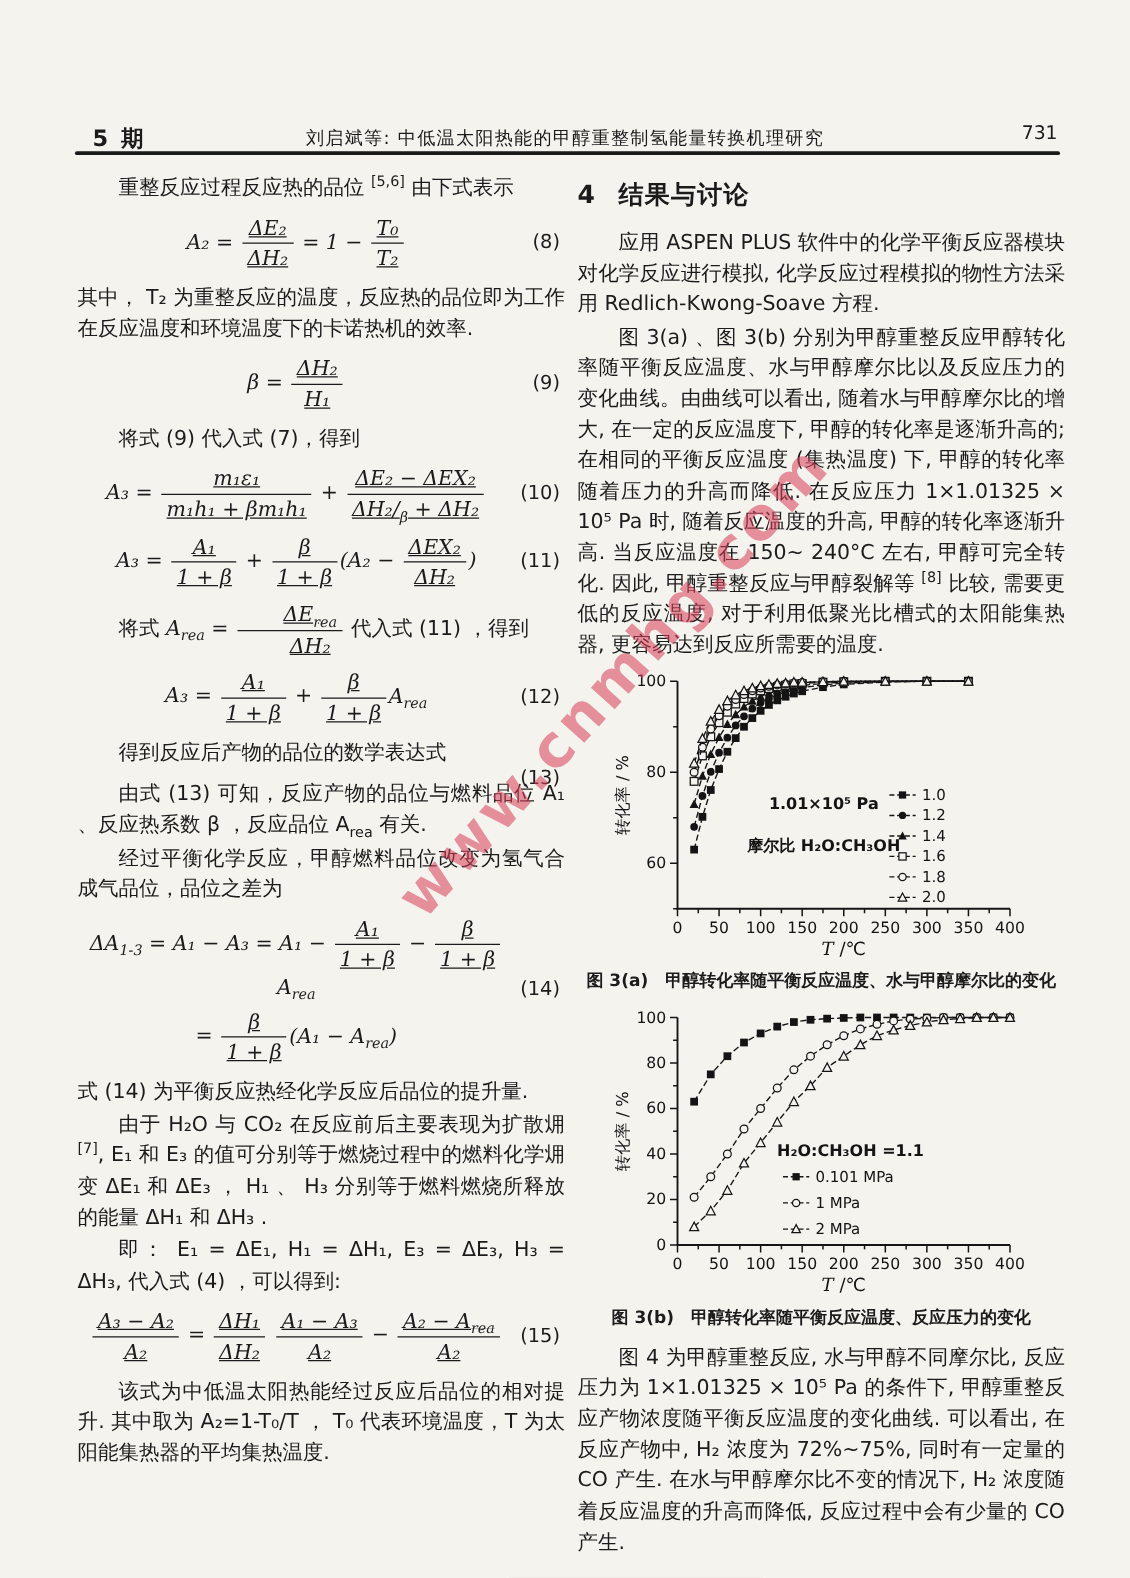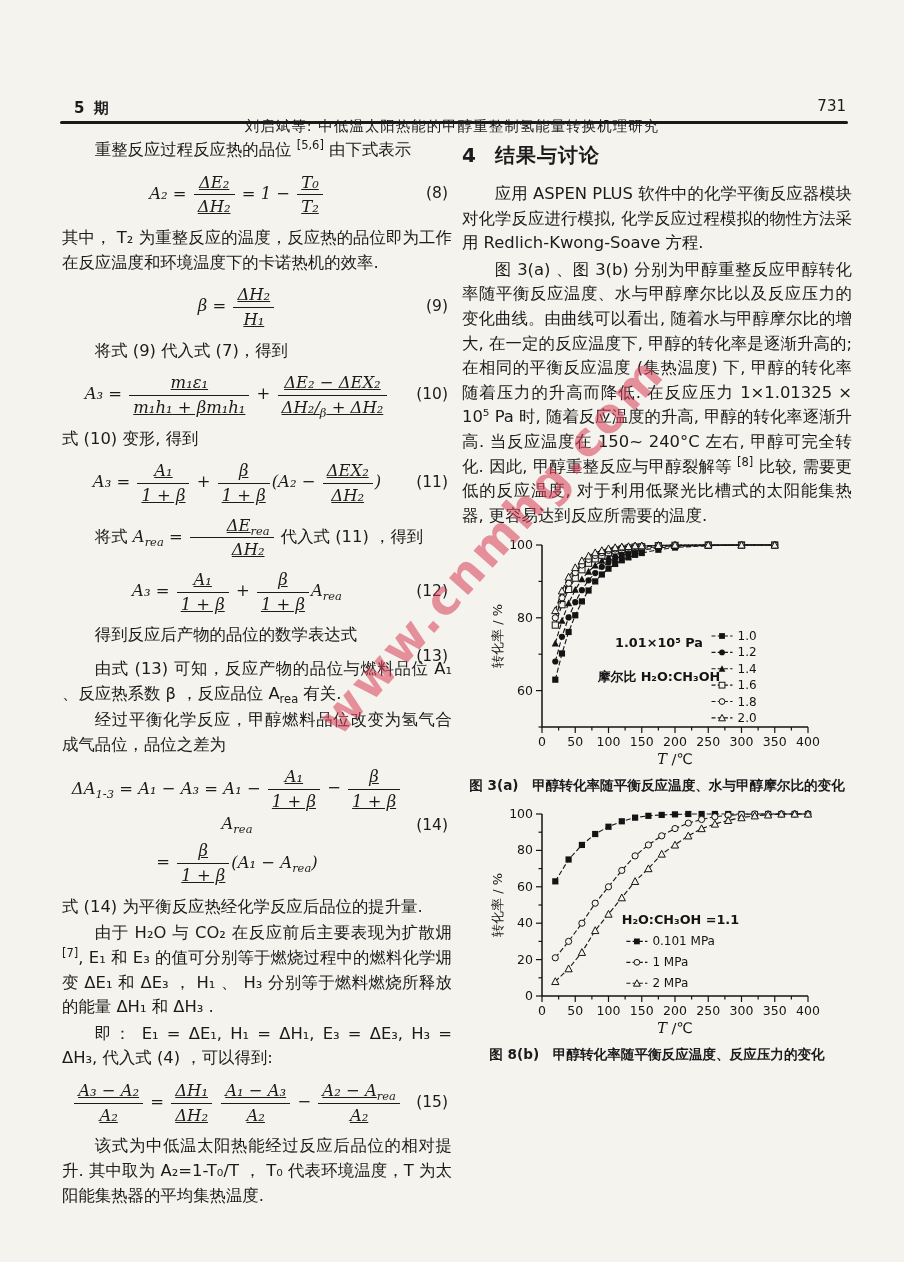--- a/index.html
+++ b/index.html
@@ -3,22 +3,22 @@
 <meta charset="utf-8">
 <style>
   html,body{margin:0;padding:0;background:#e8e6e1;}
   #page{
     position:relative;width:904px;height:1262px;margin:0 auto;
     background:#f5f3ee;overflow:hidden;
     font-family:"DejaVu Sans","Liberation Sans",sans-serif;
     color:#1b1b1b;
   }
   
-  .hdr-issue{position:absolute;left:74px;top:99px;font-size:15px;font-weight:600;letter-spacing:2px;}
-  .hdr-title{position:absolute;left:0;right:0;top:101px;text-align:center;font-size:14.5px;letter-spacing:1px;margin-top:16px;}
+  .hdr-issue{position:absolute;left:74px;top:99px;font-size:18px;font-weight:600;letter-spacing:2px;}
+  .hdr-title{position:absolute;left:0;right:0;top:101px;text-align:center;font-size:14.5px;letter-spacing:1px;}
   .hdr-page{position:absolute;right:58px;top:97px;font-size:15px;}
   .hdr-rule{position:absolute;left:60px;top:121px;width:788px;height:3px;background:#1a1a1a;border-radius:2px;}
   
   .col{position:absolute;top:138px;width:390px;font-size:16.4px;line-height:1.5;text-align:justify;}
   #leftcol{left:62px;}
   #rightcol{left:462px;}
   .para{margin:0 0 2px 0;}
   .para.indent{text-indent:2em;}
   sup,sub{font-size:70%;line-height:0;}
   
@@ -61,21 +61,20 @@
       <p class="para">其中， T₂ 为重整反应的温度，反应热的品位即为工作在反应温度和环境温度下的卡诺热机的效率.</p>
       <div class="eqrow math">
         <div class="eqline"><span class="math">β = </span><span class="frac math"><span class="num">ΔH₂</span><span class="den">H₁</span></span></div>
         <span class="eqnum">(9)</span>
       </div>
       <p class="para indent">将式 (9) 代入式 (7)，得到</p>
       <div class="eqrow math">
         <div class="eqline"><span class="math">A₃ = </span><span class="frac math"><span class="num">m₁ε₁</span><span class="den">m₁h₁ + βm₁h₁</span></span><span class="math"> + </span><span class="frac math"><span class="num">ΔE₂ − ΔEX₂</span><span class="den">ΔH₂/<sub>β</sub> + ΔH₂</span></span></div>
         <span class="eqnum">(10)</span>
       </div>
-      <p class="para">式 (10) 变形, 得到</p>
       <div class="eqrow math">
         <div class="eqline"><span class="math">A₃ = </span><span class="frac math"><span class="num">A₁</span><span class="den">1 + β</span></span><span class="math"> + </span><span class="frac math"><span class="num">β</span><span class="den">1 + β</span></span><span class="math">(A₂ − </span><span class="frac math"><span class="num">ΔEX₂</span><span class="den">ΔH₂</span></span><span class="math">)</span></div>
         <span class="eqnum">(11)</span>
       </div>
       <p class="para indent"><span>将式 </span><span class="math">A<sub>rea</sub> = </span><span class="frac math"><span class="num">ΔE<sub>rea</sub></span><span class="den">ΔH₂</span></span><span> 代入式 (11) ，得到</span></p>
       <div class="eqrow math">
         <div class="eqline"><span class="math">A₃ = </span><span class="frac math"><span class="num">A₁</span><span class="den">1 + β</span></span><span class="math"> + </span><span class="frac math"><span class="num">β</span><span class="den">1 + β</span></span><span class="math">A<sub>rea</sub></span></div>
         <span class="eqnum">(12)</span>
       </div>
       <p class="para indent">得到反应后产物的品位的数学表达式</p>
@@ -435,17 +434,18 @@
             <text x="164.4" y="141.39999999999998" font-size="12" fill="#141414">0.101 MPa</text>
             <line x1="138.4" y1="158.32999999999998" x2="159.4" y2="158.32999999999998" stroke="#141414" stroke-width="1.1" stroke-dasharray="4 2.2"></line>
             <circle cx="148.9" cy="158.32999999999998" r="2.9" fill="#f5f3ee" stroke="#141414" stroke-width="1"></circle>
             <text x="164.4" y="162.32999999999998" font-size="12" fill="#141414">1 MPa</text>
             <line x1="138.4" y1="179.26" x2="159.4" y2="179.26" stroke="#141414" stroke-width="1.1" stroke-dasharray="4 2.2"></line>
             <polygon points="148.9,175.76 145.5,182.16 152.3,182.16" fill="#f5f3ee" stroke="#141414" stroke-width="1"></polygon>
             <text x="164.4" y="183.26" font-size="12" fill="#141414">2 MPa</text>
           </g>
         </svg>
       </div>
-      <div class="figcap">图 8(b)　甲醇转化率随平衡反应温度、反应压力的变化</div>
+      <div class="figcap">图 3(b)　甲醇转化率随平衡反应温度、反应压力的变化</div>
+      <p class="para indent">图 4 为甲醇重整反应, 水与甲醇不同摩尔比, 反应压力为 1×1.01325 × 10⁵ Pa 的条件下, 甲醇重整反应产物浓度随平衡反应温度的变化曲线. 可以看出, 在反应产物中,  H₂ 浓度为 72%~75%, 同时有一定量的 CO 产生. 在水与甲醇摩尔比不变的情况下,  H₂ 浓度随着反应温度的升高而降低, 反应过程中会有少量的 CO 产生.</p>
     </div>
 
   <div id="watermark" style="color: rgb(217, 62, 88);">www.cnmhg.com</div>
 </div>
 
 </body></html>

